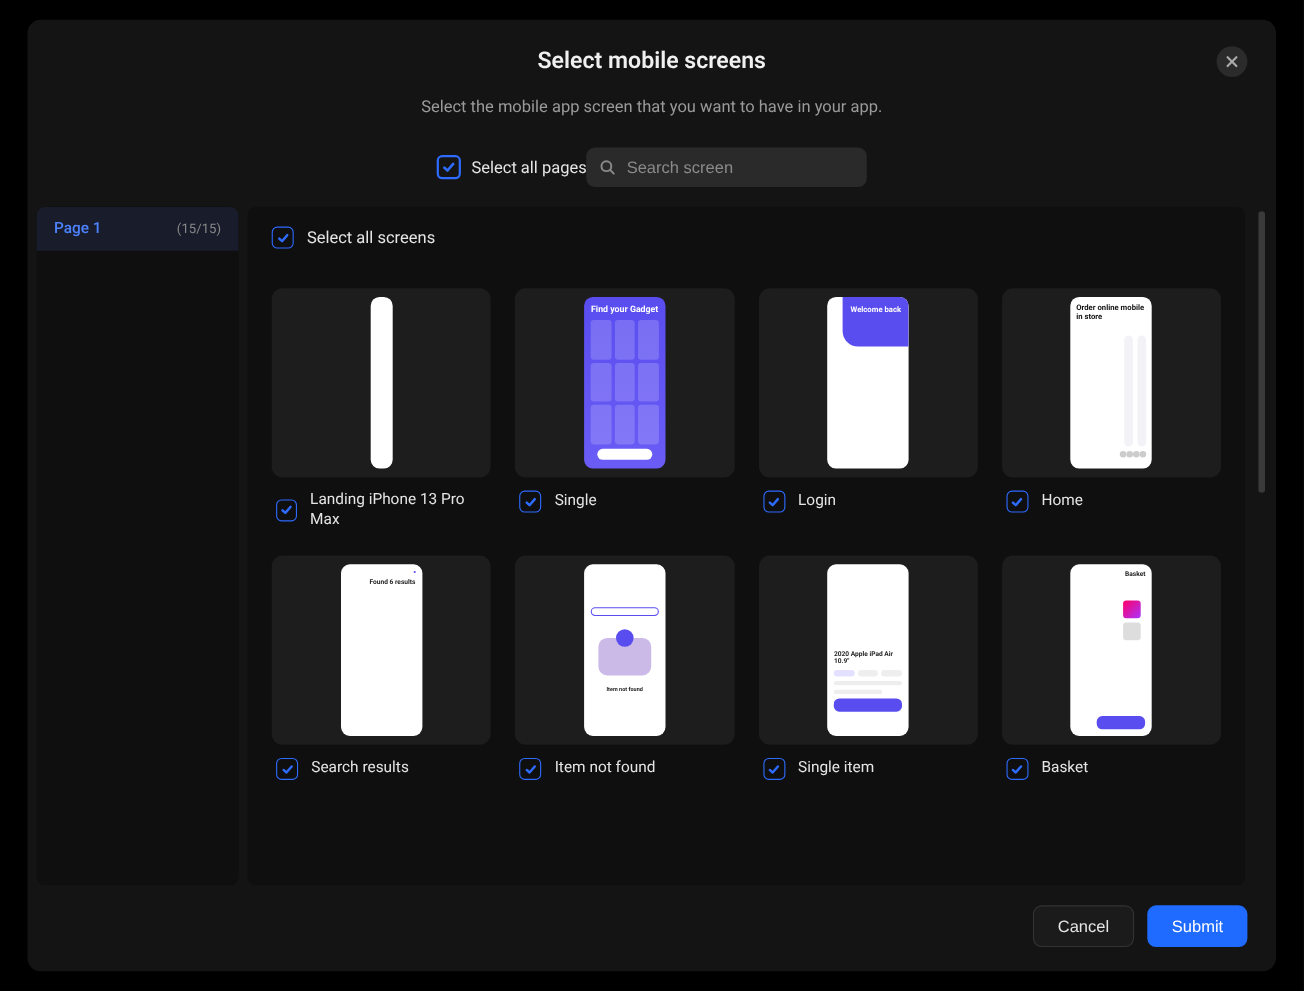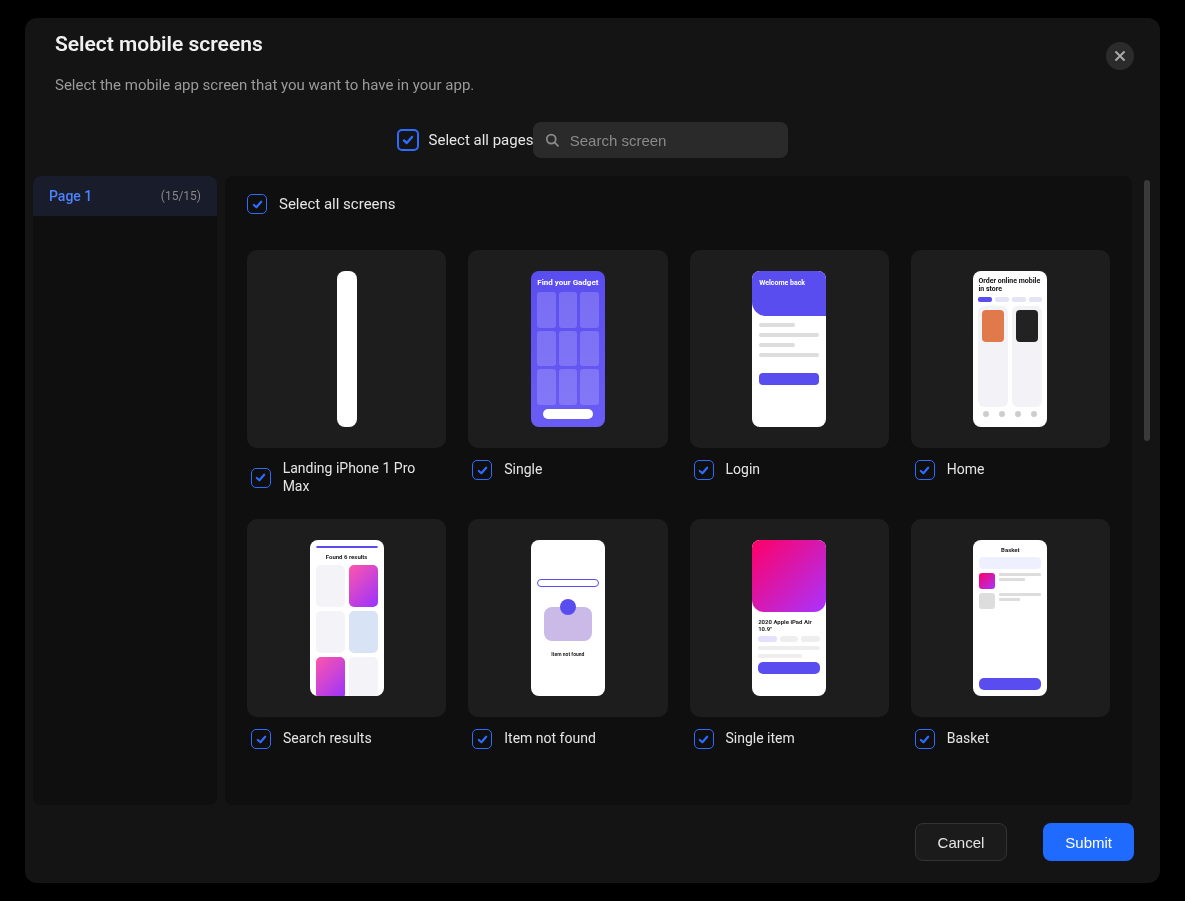--- a/index.html
+++ b/index.html
@@ -16,22 +16,23 @@
     top: 18px;
     left: 25px;
     right: 25px;
     bottom: 18px;
     background: #141414;
     border-radius: 12px;
     display: flex;
     flex-direction: column;
   }
   .modal-header {
-    padding: 14px 30px 18px 30px;
+    padding: 26px 30px 18px 30px;
     position: relative;
+    text-align: center;
   }
   .modal-title {
     font-size: 21px;
     font-weight: 600;
     color: #f0f0f0;
   }
   .modal-subtitle {
     font-size: 15px;
     color: #9a9a9a;
     margin-top: 20px;
@@ -167,37 +168,38 @@
   }
   .grid {
     display: grid;
     grid-template-columns: repeat(4, 1fr);
     gap: 24px 22px;
   }
   .card {}
   .thumb {
     background: #1d1d1d;
     border-radius: 10px;
-    height: 198px;
+    height: 172px;
     display:flex;
     align-items:center;
     justify-content:center;
     padding:18px;
     cursor:pointer;
   }
   .thumb .phone {
     width: 74px;
     height: 156px;
     border-radius: 8px;
     background: #fff;
     overflow:hidden;
     display:flex;
     flex-direction:column;
     font-size:5px;
     color:#222;
+    align-items:flex-end;
   }
   .thumb .phone.narrow { width: 20px; height: 156px; background:#fff; }
   .phone.purple {
     background: linear-gradient(180deg,#5a4df0,#6a5cf5);
     padding:8px 6px;
     display:flex;
     flex-direction:column;
     align-items:center;
     justify-content:space-between;
     color:#fff;
@@ -299,21 +301,20 @@
     border:none;
   }
   .btn.cancel {
     background:#1b1b1b;
     border:1px solid #333;
     color:#e5e5e5;
   }
   .btn.submit {
     background:#1f6bff;
     color:#fff;
-    margin-left:24px;
   }
 </style>
 </head>
 <body>
 
 <div class="modal">
 
   <div class="modal-header">
     <div class="modal-title">Select mobile screens</div>
     <div class="modal-subtitle">Select the mobile app screen that you want to have in your app.</div>
@@ -366,21 +367,21 @@
         <div class="card">
           <div class="thumb">
             <div class="phone narrow"></div>
           </div>
           <div class="card-label">
             <div class="chk small">
               <svg width="11" height="11" viewBox="0 0 12 12" fill="none" stroke-width="2.4" stroke-linecap="round" stroke-linejoin="round">
                     <path d="M2 6.5 L4.8 9 L10 3"></path>
                   </svg>
             </div>
-            <span>Landing iPhone 1 Pro Max</span>
+            <span>Landing iPhone 13 Pro Max</span>
           </div>
         </div>
 
         <div class="card">
           <div class="thumb">
             <div class="phone purple">
               <div class="headline">Find your Gadget</div>
               <div class="icons">
                     <div></div>
                     <div></div>

